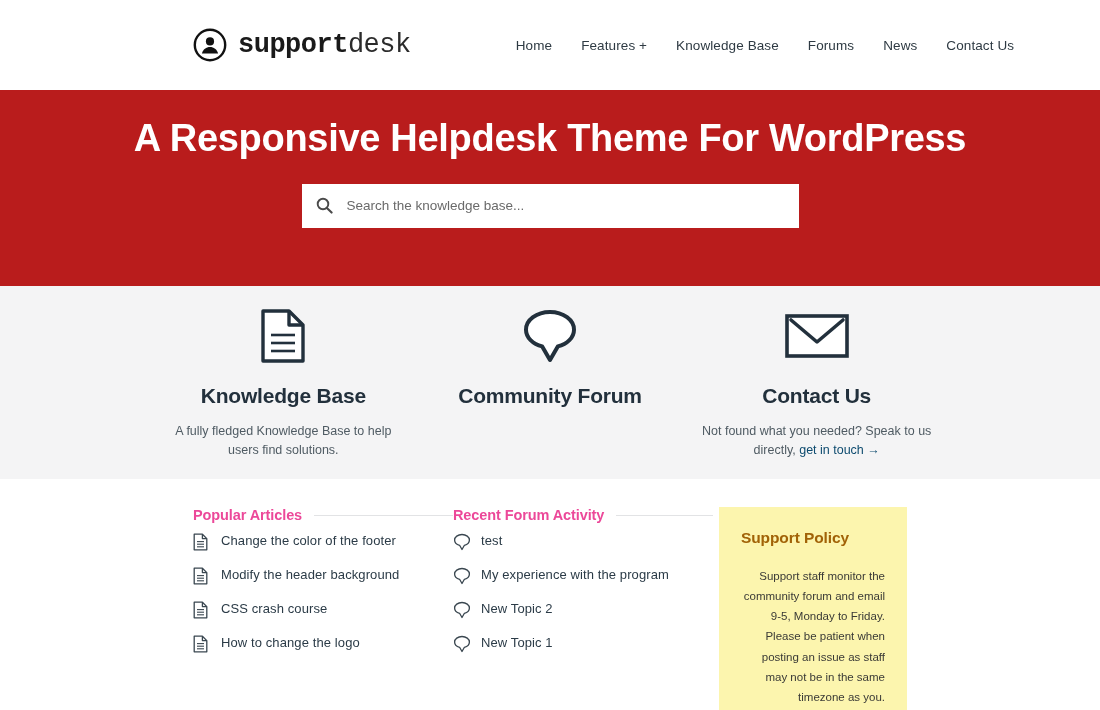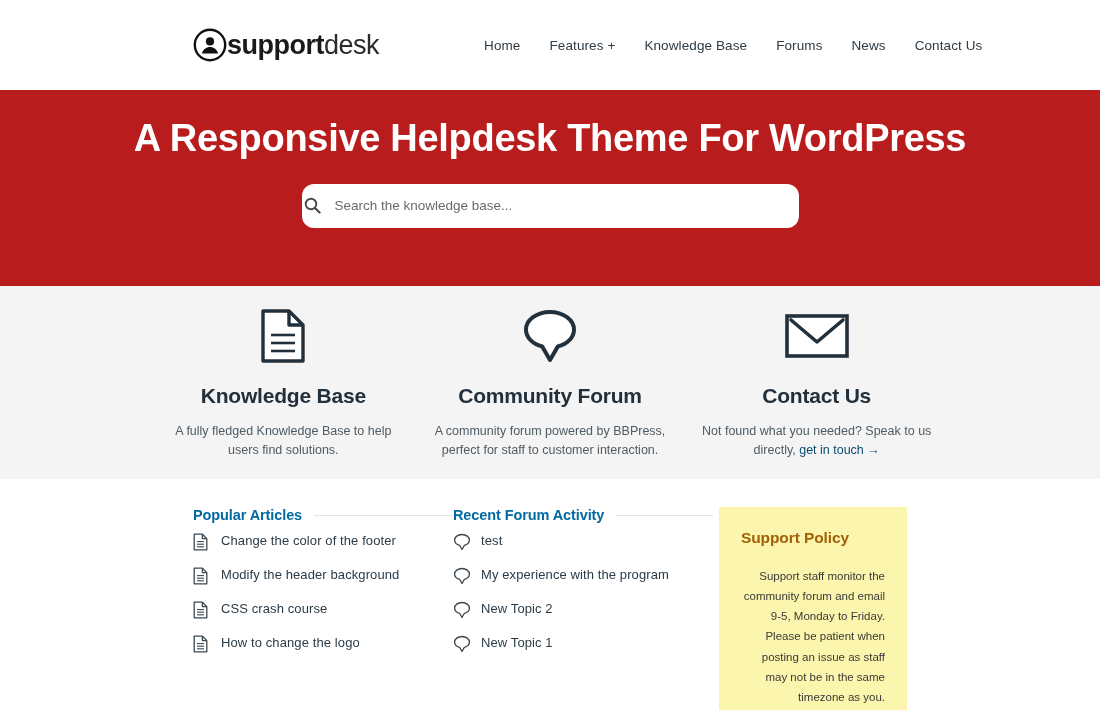--- a/index.html
+++ b/index.html
@@ -19,21 +19,23 @@
   .site-header {
     height: 90px;
     background: #ffffff;
     display: flex;
     align-items: center;
     padding: 0 0 0 193px;
   }
   .brand {
     display: flex;
     align-items: center;
+    gap: 11px;
     text-decoration: none;
+    font-family: Liberation Mono, monospace;
   }
   .brand-mark {
     width: 34px; height: 34px;
     display: block;
   }
   .brand-text {
     font-size: 27px;
     letter-spacing: -0.5px;
     color: #1a1a1a;
     white-space: nowrap;
@@ -75,24 +77,24 @@
     font-size: 14.5px;
     color: #ffffff;
     font-weight: 400;
     letter-spacing: .1px;
   }
   .search-wrap {
     margin: 24px auto 0;
     width: 497px;
     height: 44px;
     background: #ffffff;
-    border-radius: 12px;
-    display: flex;
-    align-items: center;
-    padding: 0 2px;
+    border-radius: 0;
+    display: flex;
+    align-items: center;
+    padding: 0 14px;
     text-align: left;
   }
   .search-icon { flex: 0 0 auto; width: 17px; height: 17px; margin-right: 14px; display:block; }
   .search-input {
     flex: 1 1 auto;
     border: none;
     outline: none;
     font-family: "Liberation Sans", sans-serif;
     font-size: 13.5px;
     color: #4a4a4a;
@@ -145,21 +147,21 @@
 
   .sec-head {
     display: flex;
     align-items: center;
     gap: 12px;
     margin-bottom: 10px;
   }
   .sec-head-title {
     font-size: 14.5px;
     font-weight: 700;
-    color: #0369a1;
+    color: #ec4899;
     white-space: nowrap;
     letter-spacing: -0.1px;
   }
   .sec-rule {
     flex: 1 1 auto;
     height: 1px;
     background: #e2e3e5;
   }
 
   .item-list { list-style: none; }
@@ -254,21 +256,20 @@
       <p class="feature-desc">A fully fledged Knowledge Base to help users find solutions.</p>
     </div>
 
     <div class="feature-col">
       <div class="feature-icon">
         <svg viewBox="0 0 58 56" width="58" height="56" aria-hidden="true">
           <path d="M29 4C15.7 4 5 11.9 5 21.7c0 7.8 6.8 14.4 16.2 16.7L29 52l7.8-13.6C46.2 36.1 53 29.5 53 21.7 53 11.9 42.3 4 29 4z" fill="#fff" stroke="#22303c" stroke-width="4" stroke-linejoin="round"></path>
         </svg>
       </div>
       <h3 class="feature-title">Community Forum</h3>
-      <p class="feature-desc">A community forum powered by BBPress, perfect for staff to customer interaction.</p>
     </div>
 
     <div class="feature-col">
       <div class="feature-icon">
         <svg viewBox="0 0 66 48" width="66" height="48" aria-hidden="true">
           <rect x="3" y="4" width="60" height="40" fill="#fff" stroke="#22303c" stroke-width="3.6"></rect>
           <path d="M7 8l26 22L59 8" fill="none" stroke="#22303c" stroke-width="3.6" stroke-linejoin="round" stroke-linecap="round"></path>
         </svg>
       </div>
       <h3 class="feature-title">Contact Us</h3>

